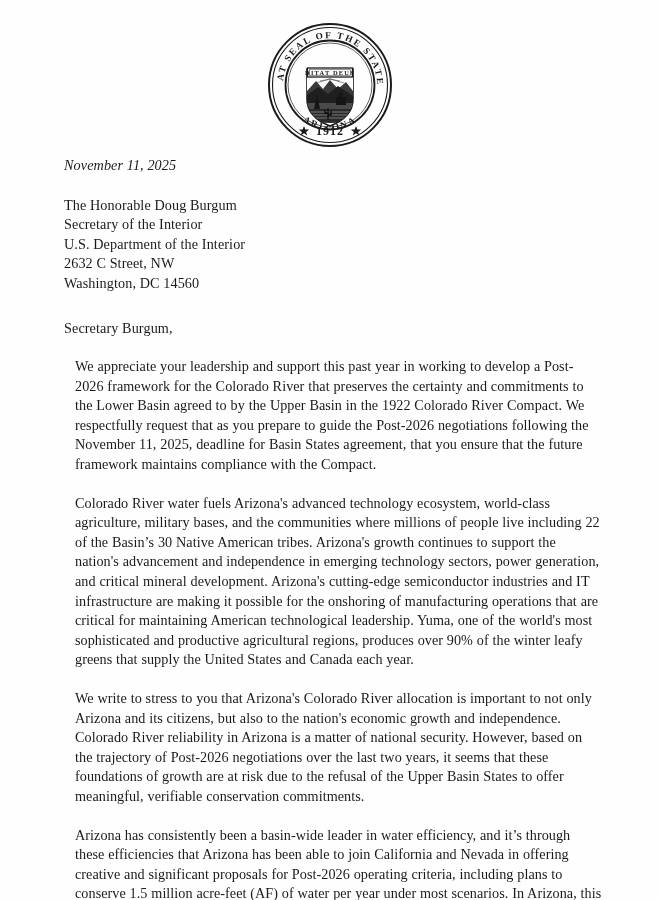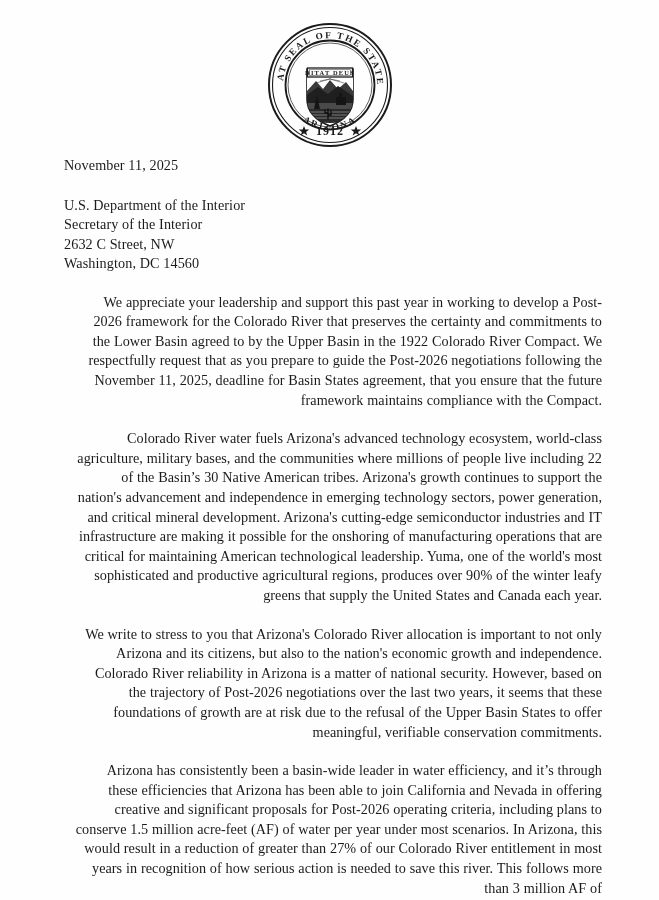--- a/index.html
+++ b/index.html
@@ -44,20 +44,21 @@
     position: absolute;
     left: 64px;
     top: 156px;
     width: 538px;
   }
 
   .date-line {
     font-size: 14.2px;
     line-height: 19px;
     letter-spacing: .1px;
+    font-style: italic;
   }
 
   .address-block {
     margin-top: 21px;
     font-size: 14.2px;
     line-height: 19.4px;
     letter-spacing: .1px;
   }
   .address-block .addr-line { display: block; white-space: nowrap; }
 
@@ -67,21 +68,21 @@
     line-height: 19px;
     letter-spacing: .1px;
   }
 
   .body-paragraphs { margin-top: 0; }
 
   .para {
     margin-top: 19px;
     font-size: 14.2px;
     line-height: 19.6px;
-    text-align: right;
+    text-align: left;
     letter-spacing: .05px;
     word-spacing: .2px;
     margin-left: 11px;
   }
   .para:first-child { margin-top: 19px; }
 </style>
 </head>
 <body>
 
 <div class="page">
@@ -156,26 +157,28 @@
         <text x="64" y="54.3" text-anchor="middle" font-family="Liberation Serif, serif" font-size="6.4" font-weight="bold" fill="#1b1b1b" letter-spacing="1.2">DITAT DEUS</text>
       </svg>
     </div>
   </div>
 
   <div class="letter">
 
     <div class="date-line">November 11, 2025</div>
 
     <div class="address-block">
+      <span class="addr-line">The Honorable Doug Burgum</span>
+      <span class="addr-line">Secretary of the Interior</span>
       <span class="addr-line">U.S. Department of the Interior</span>
-      <span class="addr-line">Secretary of the Interior</span>
       <span class="addr-line">2632 C Street, NW</span>
       <span class="addr-line">Washington, DC 14560</span>
     </div>
 
+    <div class="salutation">Secretary Burgum,</div>
 
     <div class="body-paragraphs">
       <p class="para">We appreciate your leadership and support this past year in working to develop a Post-2026 framework for the Colorado River that preserves the certainty and commitments to the Lower Basin agreed to by the Upper Basin in the 1922 Colorado River Compact. We respectfully request that as you prepare to guide the Post-2026 negotiations following the November 11, 2025, deadline for Basin States agreement, that you ensure that the future framework maintains compliance with the Compact.</p>
       <p class="para">Colorado River water fuels Arizona's advanced technology ecosystem, world-class agriculture, military bases, and the communities where millions of people live including 22 of the Basin’s 30 Native American tribes. Arizona's growth continues to support the nation's advancement and independence in emerging technology sectors, power generation, and critical mineral development. Arizona's cutting-edge semiconductor industries and IT infrastructure are making it possible for the onshoring of manufacturing operations that are critical for maintaining American technological leadership. Yuma, one of the world's most sophisticated and productive agricultural regions, produces over 90% of the winter leafy greens that supply the United States and Canada each year.</p>
       <p class="para">We write to stress to you that Arizona's Colorado River allocation is important to not only Arizona and its citizens, but also to the nation's economic growth and independence. Colorado River reliability in Arizona is a matter of national security. However, based on the trajectory of Post-2026 negotiations over the last two years, it seems that these foundations of growth are at risk due to the refusal of the Upper Basin States to offer meaningful, verifiable conservation commitments.</p>
       <p class="para">Arizona has consistently been a basin-wide leader in water efficiency, and it’s through these efficiencies that Arizona has been able to join California and Nevada in offering creative and significant proposals for Post-2026 operating criteria, including plans to conserve 1.5 million acre-feet (AF) of water per year under most scenarios. In Arizona, this would result in a reduction of greater than 27% of our Colorado River entitlement in most years in recognition of how serious action is needed to save this river. This follows more than 3 million AF of</p>
     </div>
 
   </div>
 </div>

